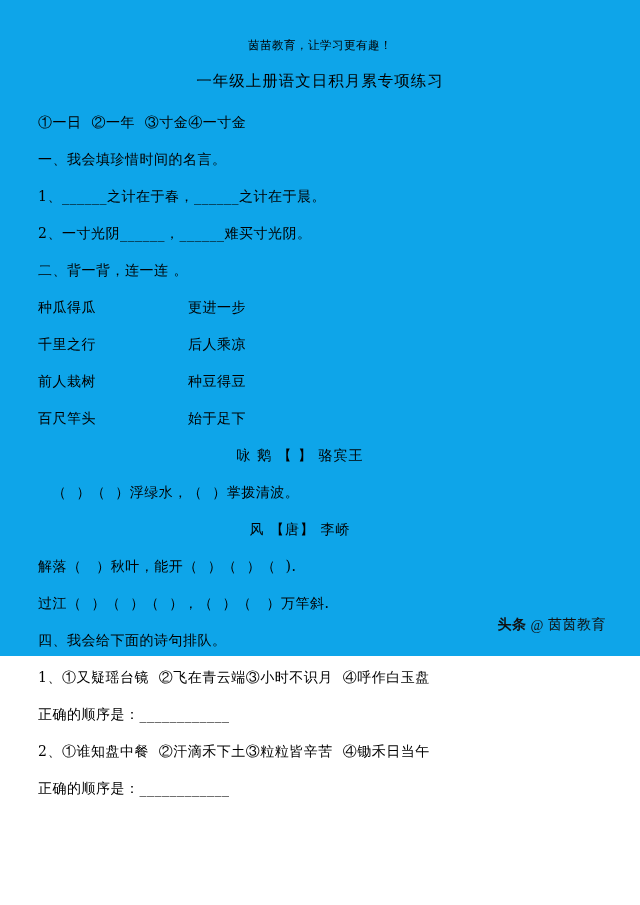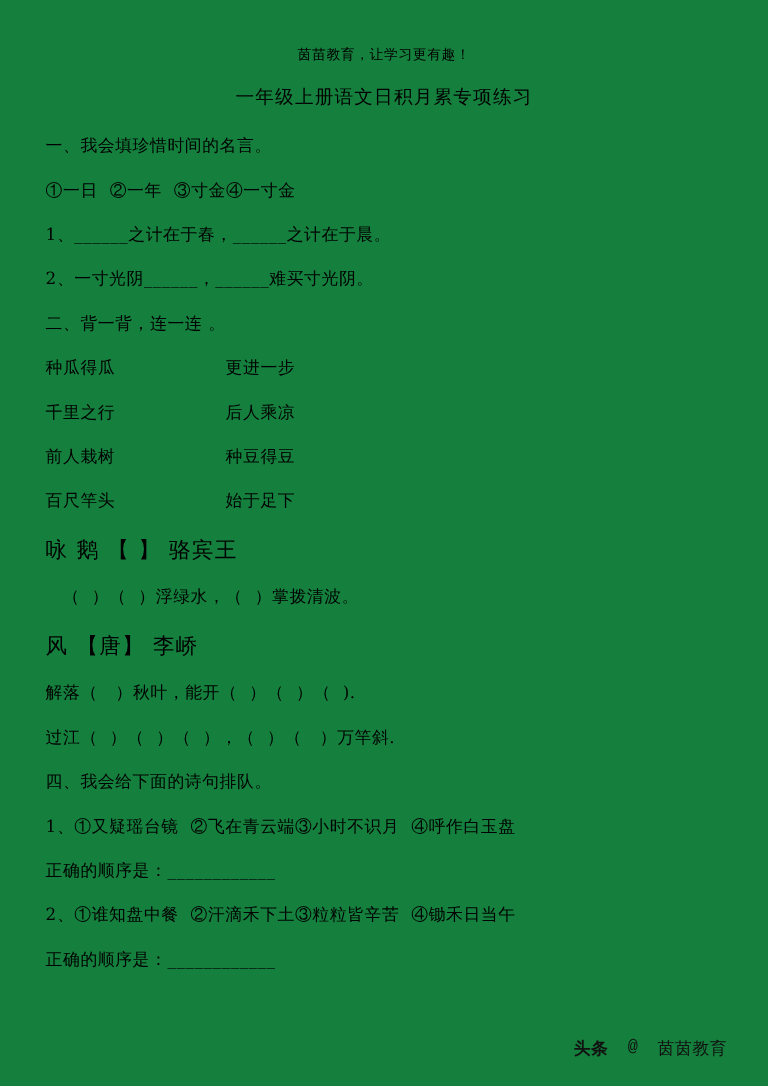--- a/index.html
+++ b/index.html
@@ -12,22 +12,22 @@
     height: 905px;
     position: relative;
     font-family: "Liberation Serif", "DejaVu Serif", serif;
     color: #000000;
     overflow: hidden;
   }
   .page {
     position: absolute;
     left: 0; top: 0;
     width: 640px;
-    height: 905px;
-    background: #15803d;
+    height: 656px;
+    background: #0ea5e9;
   }
   .content {
     position: absolute;
     left: 38px;
     top: 38px;
     width: 564px;
   }
   .brandline {
     text-align: center;
     font-size: 11.5px;
@@ -64,56 +64,57 @@
     font-family: "DejaVu Serif", serif;
   }
   .match-row .left {
     display: inline-block;
     width: 150px;
   }
   .match-row .right {
     display: inline-block;
   }
   .poem-head {
-    font-size: 18px;
+    font-size: 14px;
     line-height: 1.5;
     margin: 0 0 16px 0;
     letter-spacing: 1px;
+    text-align: center;
     padding-right: 40px;
     font-family: "DejaVu Serif", serif;
   }
   .footer-credit {
     position: absolute;
     right: 34px;
     bottom: 22px;
     font-size: 14px;
     color: #111;
     letter-spacing: 0.5px;
-    font-family: Liberation Mono, monospace;
+    font-family: Liberation Serif, serif;
     display: flex;
-    align-items: flex-start;
-    gap: 16px;
+    align-items: flex-end;
+    gap: 4px;
   }
   .footer-credit .tt-logo {
     font-weight: bold;
     font-size: 14px;
   }
 </style>
 </head>
 <body>
 
 <div class="page">
   <div class="content">
 
     <div class="brandline">茵苗教育，让学习更有趣！</div>
 
     <div class="doc-title">一年级上册语文日积月累专项练习</div>
 
+    <div class="line">①一日  ②一年  ③寸金④一寸金</div>
     <div class="line">一、我会填珍惜时间的名言。</div>
-    <div class="line">①一日  ②一年  ③寸金④一寸金</div>
     <div class="line">1、______之计在于春，______之计在于晨。</div>
     <div class="line">2、一寸光阴______，______难买寸光阴。</div>
 
     <div class="line">二、背一背，连一连 。</div>
 
     <div class="match-row">
       <span class="left">种瓜得瓜</span><span class="right">更进一步</span>
     </div>
     <div class="match-row">
       <span class="left">千里之行</span><span class="right">后人乘凉</span>

